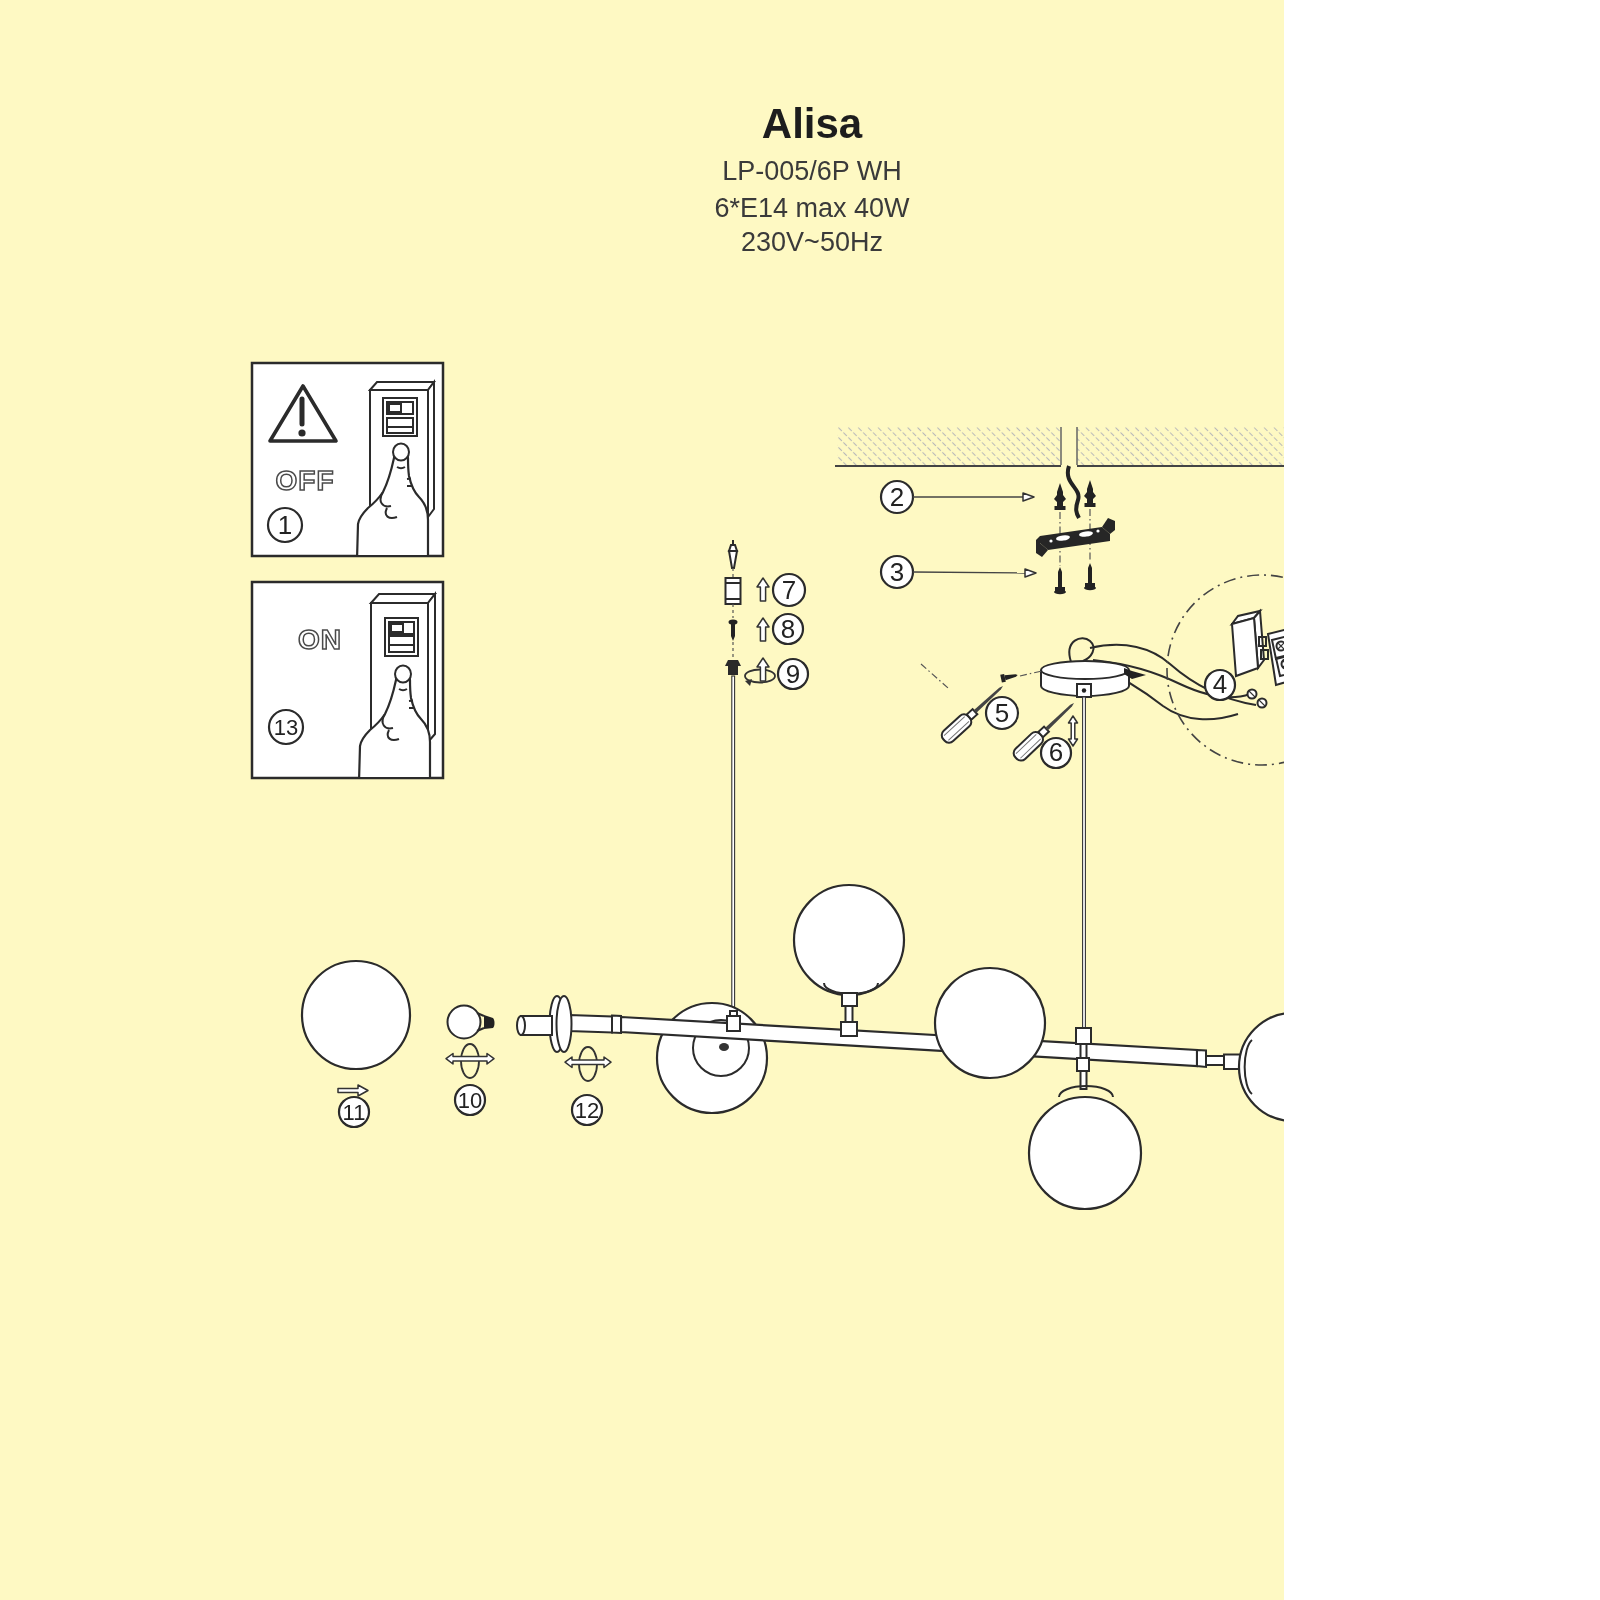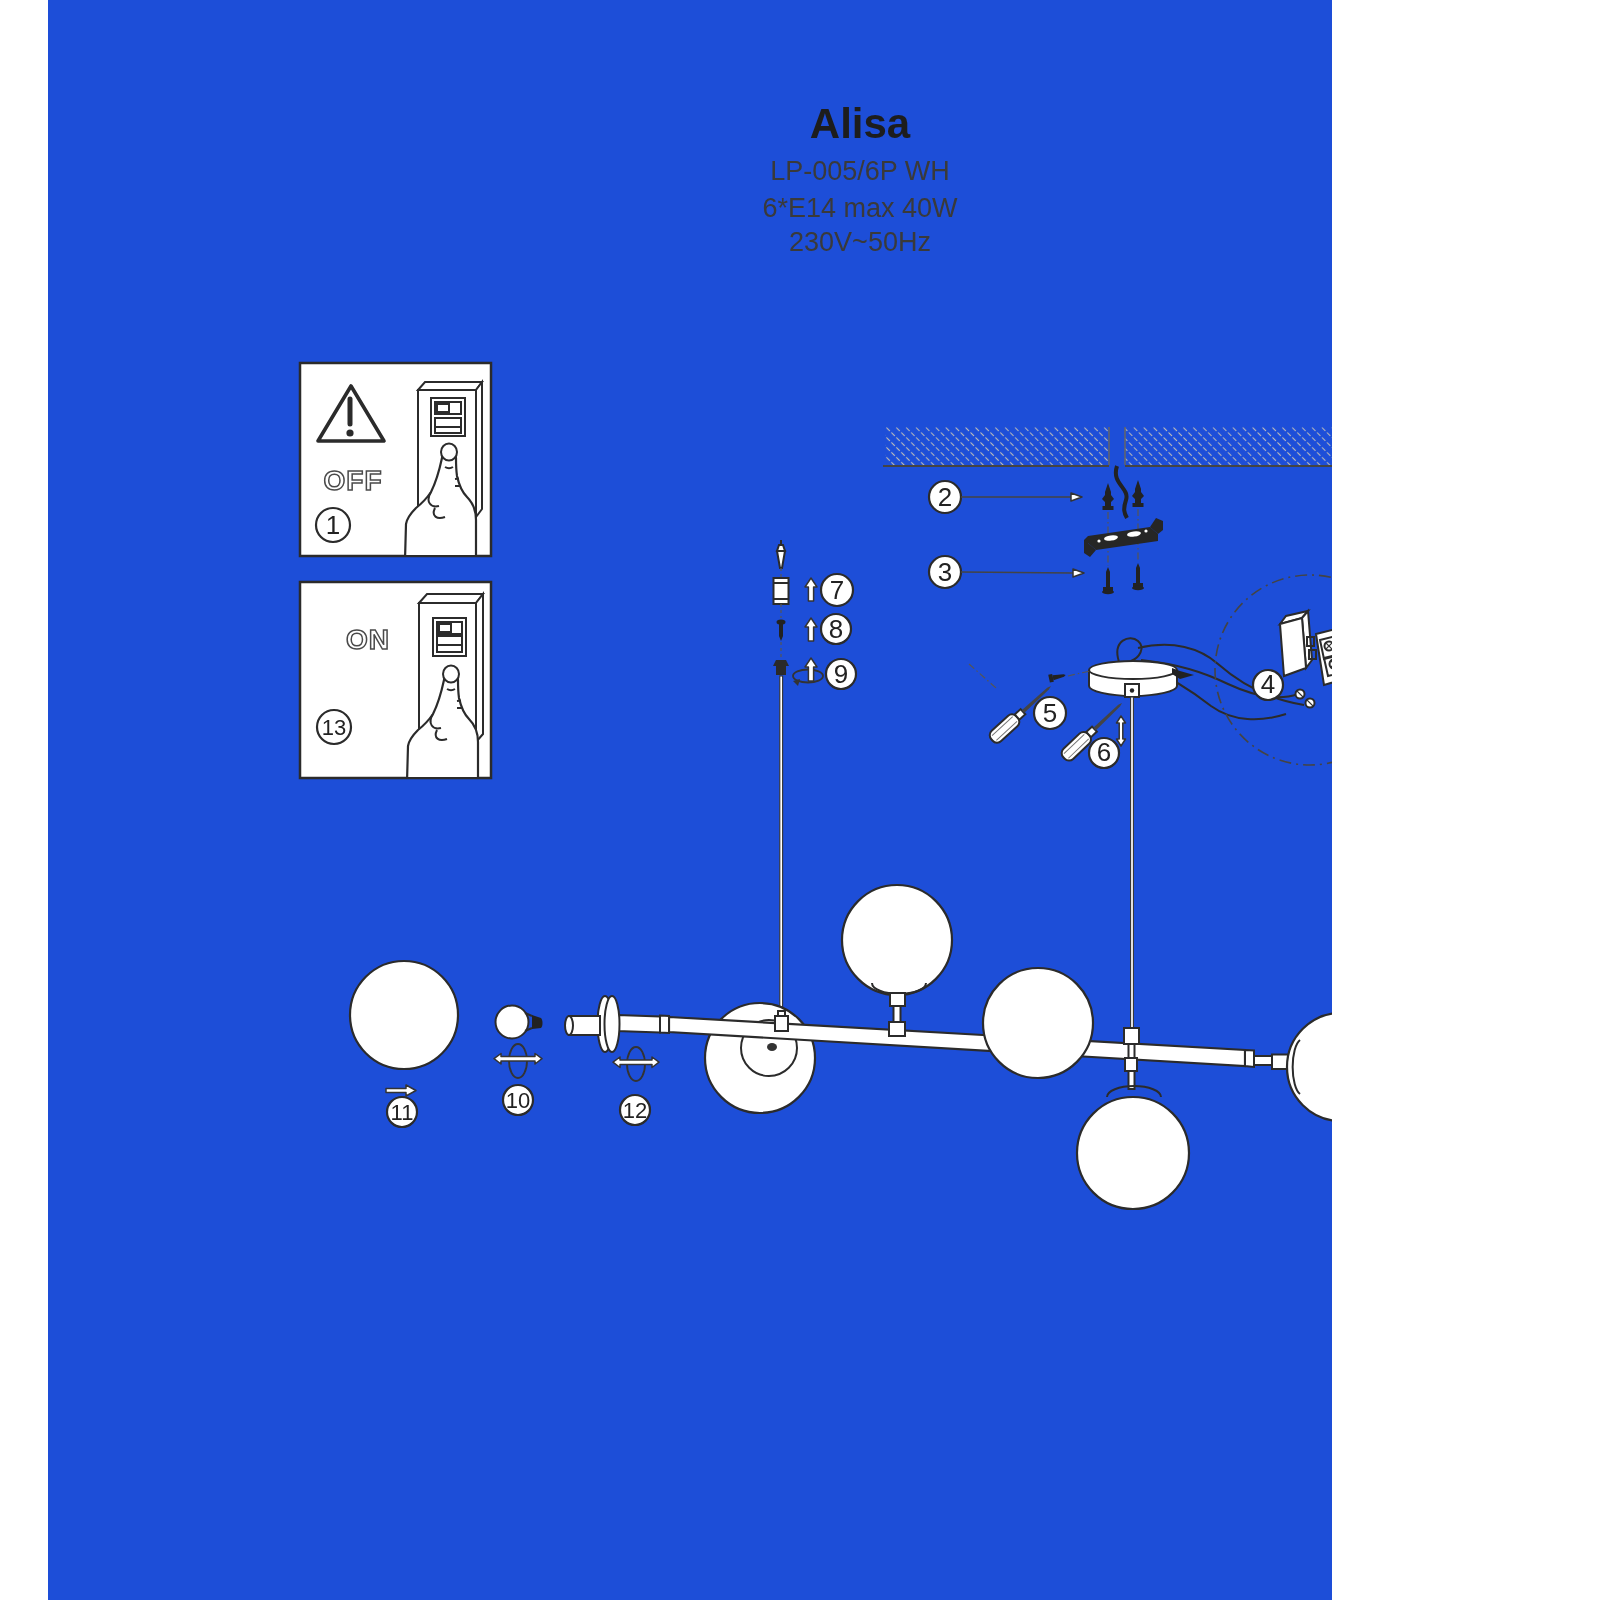--- a/index.html
+++ b/index.html
@@ -1,17 +1,17 @@
 <!DOCTYPE html>
 <html><head>
 <meta charset="utf-8">
 <style>
   html,body{margin:0;padding:0;background:#fff;}
-  .sheet{position:relative;width:1284px;height:1600px;background:#1d4ed8;overflow:hidden;
-         font-family:"Liberation Sans", sans-serif;margin-left:48px;}
+  .sheet{position:relative;width:1284px;height:1600px;background:#fef9c3;overflow:hidden;
+         font-family:"Liberation Sans", sans-serif;}
   svg{position:absolute;left:0;top:0;}
   text{font-family:"Liberation Sans", sans-serif;}
   .t-title{font-size:42px;font-weight:bold;fill:#1d1d1d;}
   .t-spec{font-size:27px;fill:#3a3a3a;}
   .t-num{font-size:26px;fill:#222;}
   .t-num-sm{font-size:22px;fill:#222;}
   .t-switch{font-size:28px;font-weight:bold;fill:#ffffff;stroke:#4a4a4a;stroke-width:1.5px;letter-spacing:1px;}
   .ln{stroke:#2b2b2b;stroke-width:2;fill:none;}
   .wfill{fill:#ffffff;stroke:#2b2b2b;stroke-width:2;}
   .wfill22{fill:#ffffff;stroke:#2b2b2b;stroke-width:2.2;}

